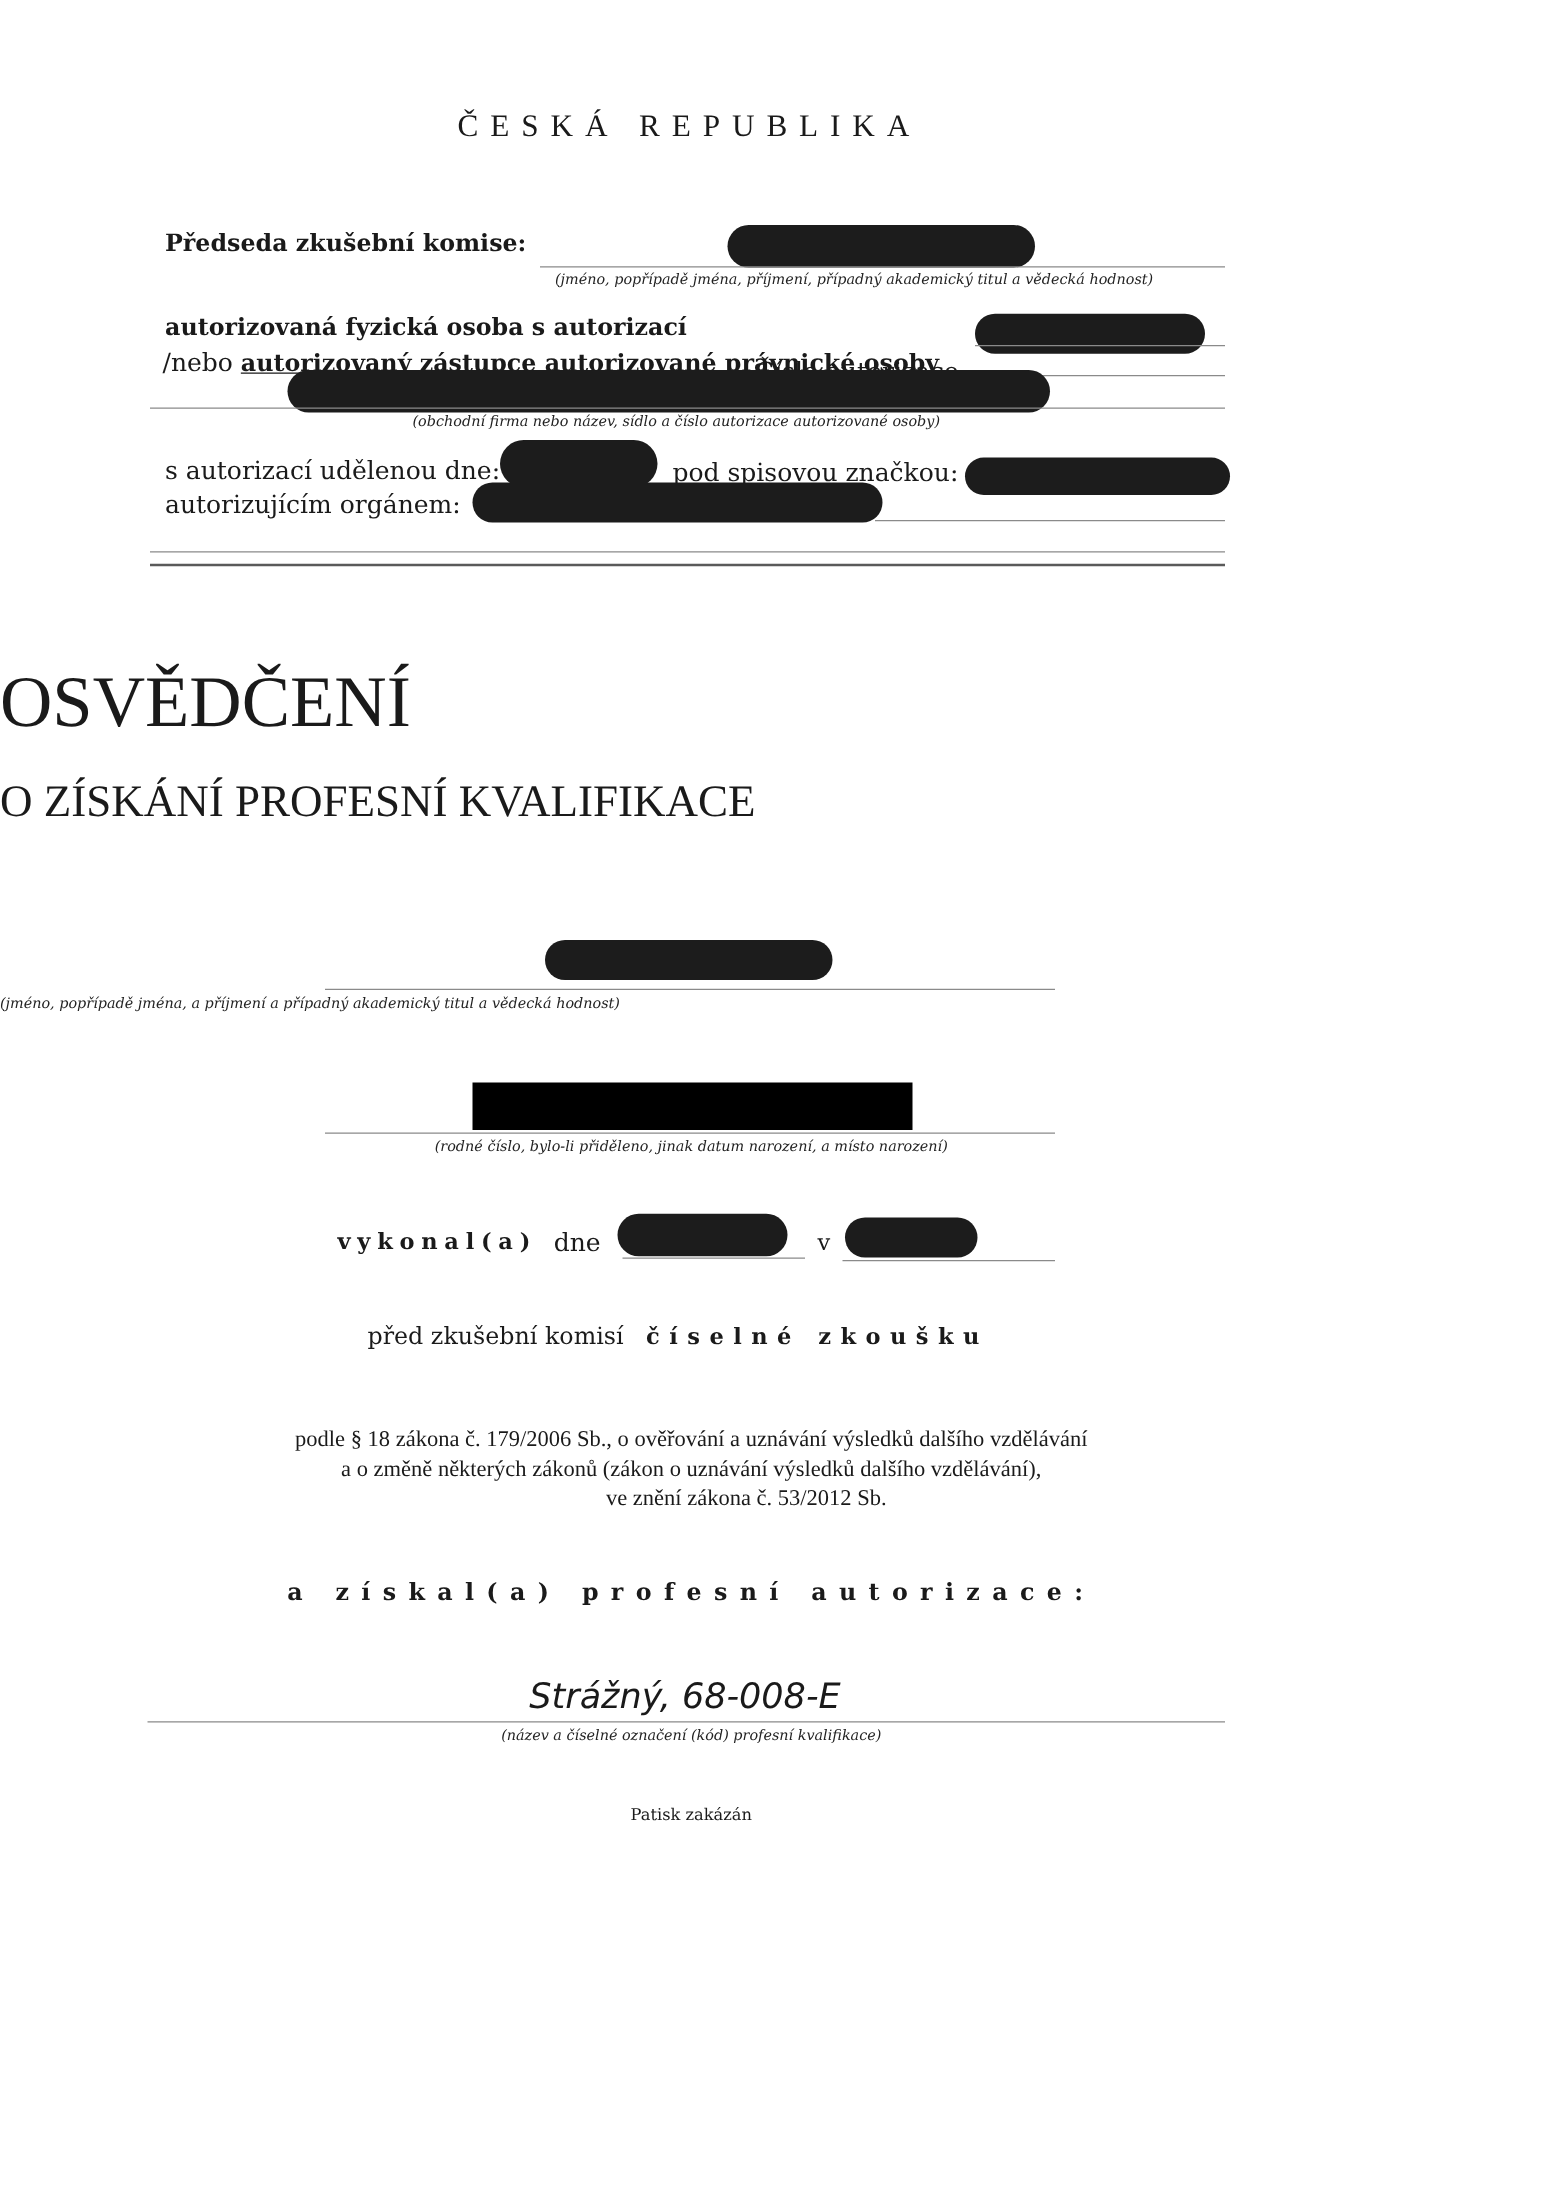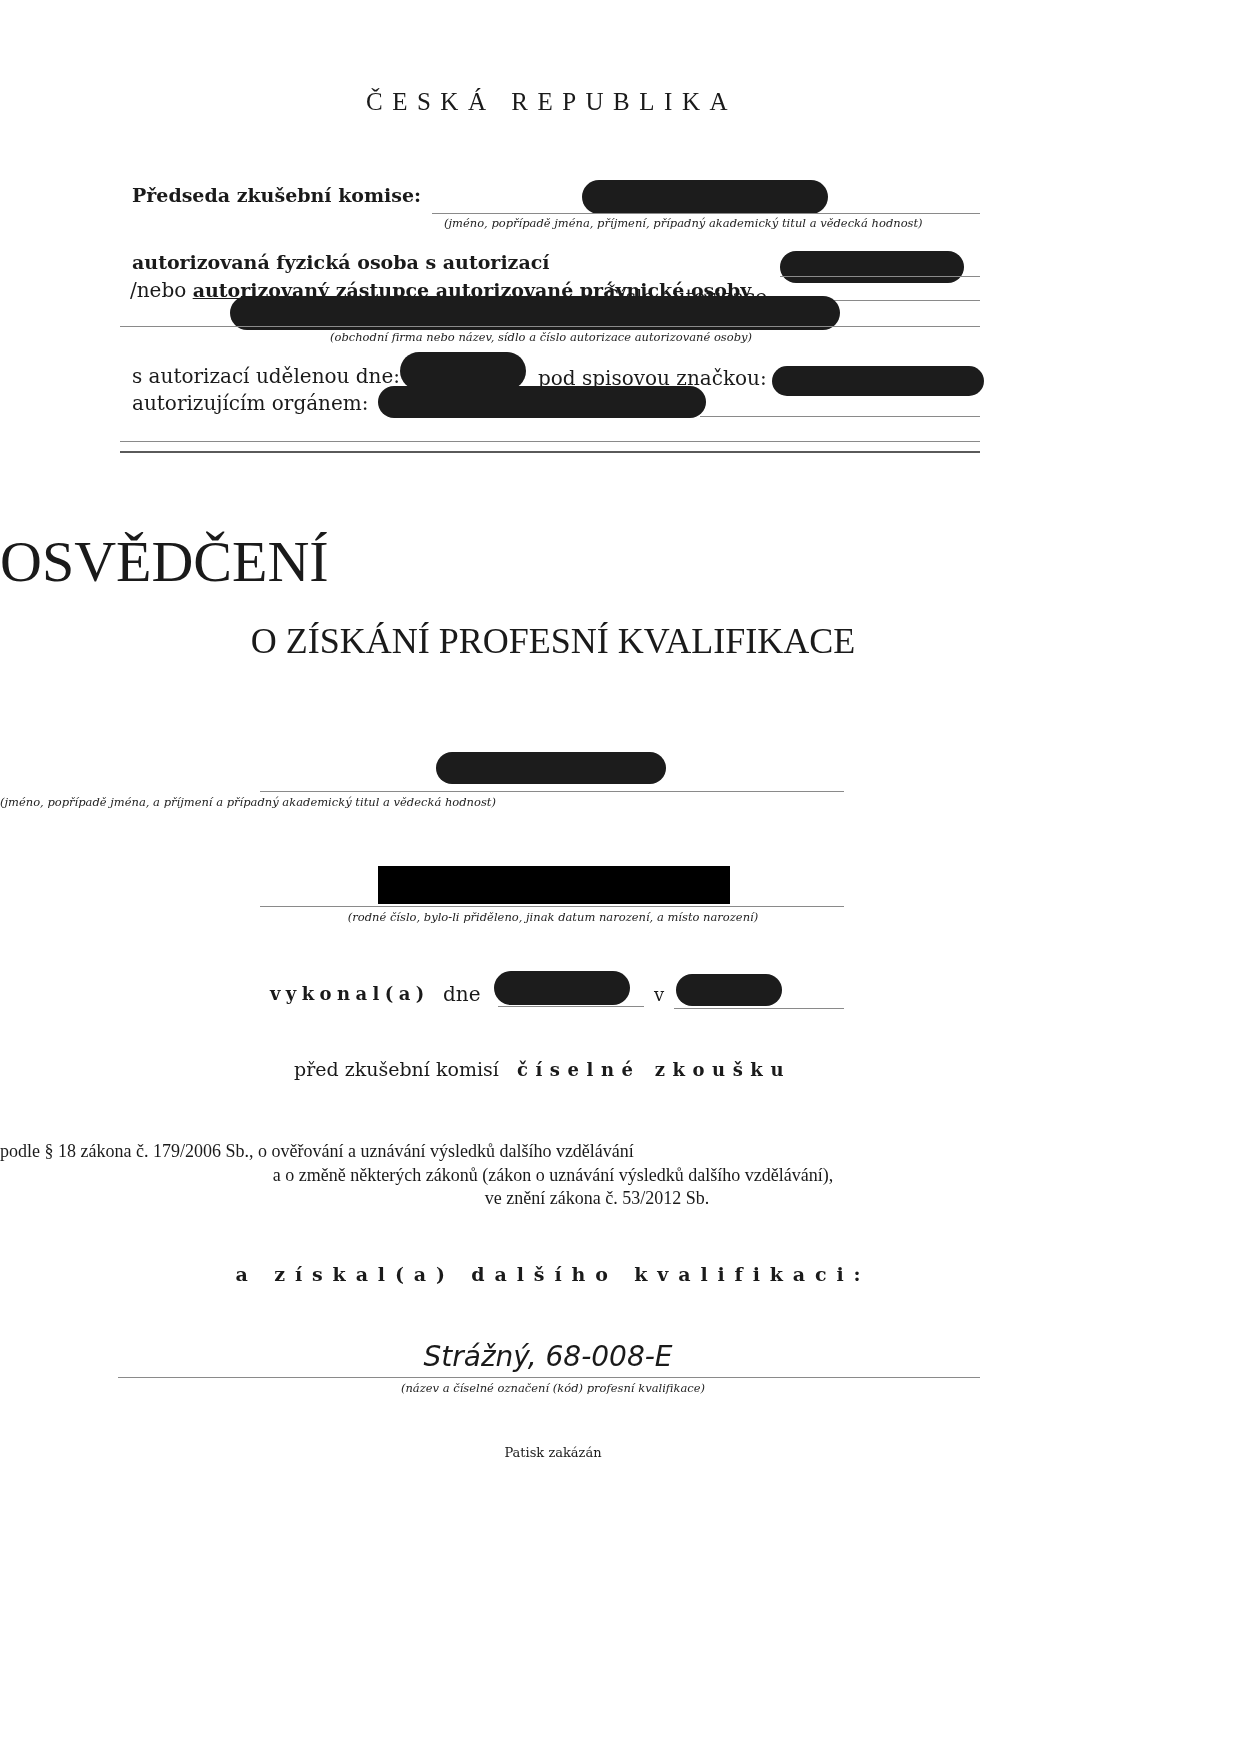--- a/index.html
+++ b/index.html
@@ -44,21 +44,21 @@
 <div class="redact" style="left:772px; top:366px; width:212px; height:30px;"></div>
 
 <div class="abs" style="left:132px; top:391px; font-size:20px;">autorizujícím orgánem:</div>
 <div class="redact" style="left:378px; top:386px; width:328px; height:32px;"></div>
 <div class="rule" style="left:700px; top:416px; width:280px;"></div>
 
 <div class="rule" style="left:120px; top:441px; width:860px;"></div>
 <div class="rule dark" style="left:120px; top:451px; width:860px;"></div>
 
 <div class="abs" style="left:0; width:1106px; text-align:left; top:528px; font-size:58px; font-family:'Liberation Serif','DejaVu Serif',serif;">OSVĚDČENÍ</div>
-<div class="abs" style="left:0; width:1106px; text-align:center; top:620px; font-size:36px; font-family:'Liberation Serif','DejaVu Serif',serif;">O ZÍSKÁNÍ PROFESNÍ KVALIFIKACE</div>
+<div class="abs" style="left:0; width:1106px; text-align:left; top:620px; font-size:36px; font-family:'Liberation Serif','DejaVu Serif',serif;">O ZÍSKÁNÍ PROFESNÍ KVALIFIKACE</div>
 
 <div class="redact" style="left:436px; top:752px; width:230px; height:32px;"></div>
 <div class="rule" style="left:260px; top:791px; width:584px;"></div>
 <div class="abs caption" style="left:0; width:1106px; text-align:left; top:795px; font-size:11.5px;">(jméno, popřípadě jména, a příjmení a případný akademický titul a vědecká hodnost)</div>
 
 <div class="redact square" style="left:378px; top:866px; width:352px; height:38px;"></div>
 <div class="rule" style="left:260px; top:906px; width:584px;"></div>
 <div class="abs caption" style="left:0; width:1106px; text-align:center; top:910px; font-size:11.5px;">(rodné číslo, bylo-li přiděleno, jinak datum narození, a místo narození)</div>
 
 <div class="abs bold spaced" style="left:270px; top:983px; font-size:18px; letter-spacing:0.3em;">vykonal(a)</div>
@@ -68,22 +68,22 @@
 <div class="abs" style="left:654px; top:984px; font-size:18px;">v</div>
 <div class="redact" style="left:676px; top:974px; width:106px; height:32px;"></div>
 <div class="rule" style="left:674px; top:1008px; width:170px;"></div>
 
 <div class="abs" style="left:294px; top:1058px; font-size:19px;">
   <span>před zkušební komisí</span>
   <span class="bold" style="letter-spacing:0.42em; margin-left:12px; font-size:18px;">číselné</span>
   <span class="bold" style="letter-spacing:0.42em; margin-left:8px; font-size:18px;">zkoušku</span>
 </div>
 
-<div class="abs" style="left:0; width:1106px; text-align:left; top:1141px; font-size:18px; font-family:'Liberation Serif','DejaVu Serif',serif;">podle § 18 zákona č. 179/2006 Sb., o ověřování a uznávání výsledků dalšího vzdělávání</div>
+<div class="abs" style="left:0; width:1106px; text-align:center; top:1141px; font-size:18px; font-family:'Liberation Serif','DejaVu Serif',serif;">podle § 18 zákona č. 179/2006 Sb., o ověřování a uznávání výsledků dalšího vzdělávání</div>
 <div class="abs" style="left:0; width:1106px; text-align:center; top:1165px; font-size:18px; font-family:'Liberation Serif','DejaVu Serif',serif;">a o změně některých zákonů (zákon o uznávání výsledků dalšího vzdělávání),</div>
 <div class="abs" style="left:0; width:1106px; text-align:center; top:1188px; font-size:18px; font-family:'Liberation Serif','DejaVu Serif',serif;padding-left:44px;">ve znění zákona č. 53/2012 Sb.</div>
 
-<div class="abs bold" style="left:0; width:1106px; text-align:center; top:1263px; font-size:19px; letter-spacing:0.52em;">a získal(a) dalšího kvalifikaci:</div>
+<div class="abs bold" style="left:0; width:1106px; text-align:center; top:1263px; font-size:19px; letter-spacing:0.52em;">a získal(a) profesní autorizace:</div>
 <div class="abs" style="left:0; width:1096px; text-align:center; top:1340px; font-size:28px; font-style:italic; font-family:'DejaVu Sans','Liberation Sans',sans-serif; font-weight:normal;">Strážný, 68-008-E</div>
 <div class="rule" style="left:118px; top:1377px; width:862px;"></div>
 <div class="abs caption" style="left:0; width:1106px; text-align:center; top:1381px; font-size:11.5px;">(název a číselné označení (kód) profesní kvalifikace)</div>
 
 <div class="abs" style="left:0; width:1106px; text-align:center; top:1445px; font-size:13px;">Patisk zakázán</div>
 
 </body></html>

